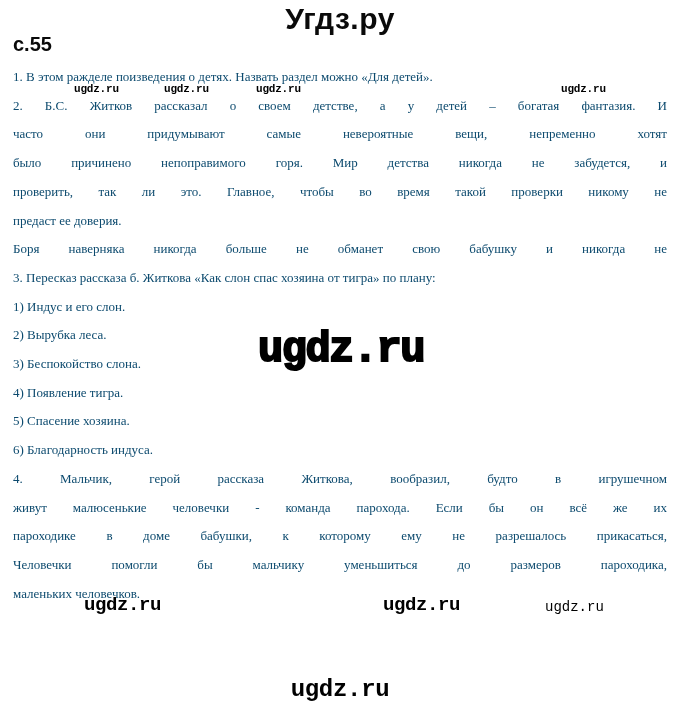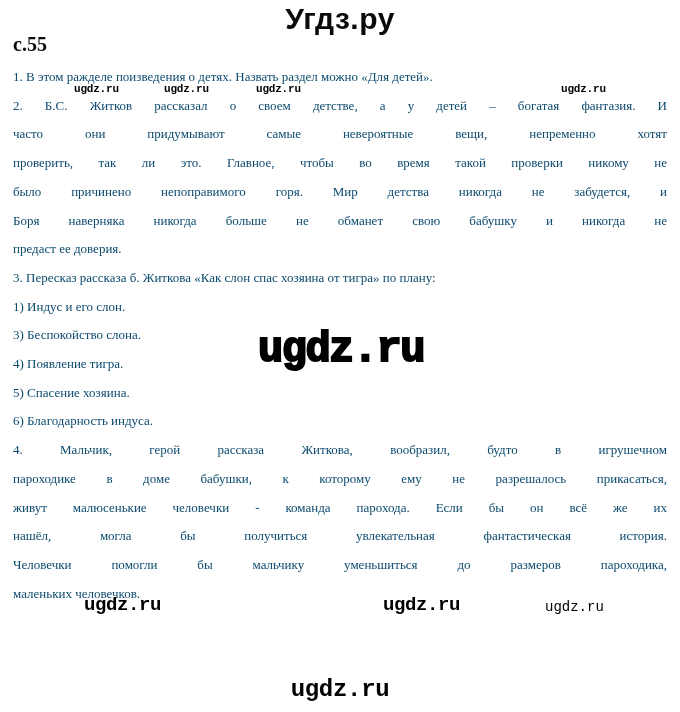--- a/index.html
+++ b/index.html
@@ -14,21 +14,21 @@
   .site-logo{
     position:absolute;top:2px;left:0;width:100%;
     text-align:center;
     font-family:"Liberation Sans", sans-serif;
     font-weight:700;font-size:30px;
     letter-spacing:.5px;
     color:#0a0a0a;
   }
   .page-label{
     position:absolute;top:33px;left:13px;
-    font-family:Liberation Serif, serif;
+    font-family:Liberation Sans, sans-serif;
     font-weight:700;font-size:20px;
     color:#0a0a0a;
   }
   .content{
     position:absolute;top:63px;left:13px;width:654px;
     font-size:13px;line-height:28.7px;
     color:#0c4a6e;
   }
   .ln{white-space:nowrap;}
   .ln.just{
@@ -62,34 +62,34 @@
 <div class="page">
 
   <div class="site-logo">Угдз.ру</div>
 
   <div class="page-label">с.55</div>
 
   <div class="content">
     <div class="ln">1. В этом ражделе поизведения о детях. Назвать раздел можно «Для детей».</div>
     <div class="ln just">2. Б.С. Житков рассказал о своем детстве, а у детей – богатая фантазия. И</div>
     <div class="ln just">часто они придумывают самые невероятные вещи, непременно хотят</div>
+    <div class="ln just">было причинено непоправимого горя. Мир детства никогда не забудется, и</div>
     <div class="ln just">проверить, так ли это. Главное, чтобы во время такой проверки никому не</div>
-    <div class="ln just">было причинено непоправимого горя. Мир детства никогда не забудется, и</div>
+    <div class="ln">предаст ее доверия.</div>
     <div class="ln just">Боря наверняка никогда больше не обманет свою бабушку и никогда не</div>
-    <div class="ln">предаст ее доверия.</div>
     <div class="ln">3. Пересказ рассказа б. Житкова «Как слон спас хозяина от тигра» по плану:</div>
     <div class="ln">1) Индус и его слон.</div>
+    <div class="ln">2) Вырубка леса.</div>
     <div class="ln">3) Беспокойство слона.</div>
     <div class="ln">4) Появление тигра.</div>
     <div class="ln">5) Спасение хозяина.</div>
     <div class="ln">6) Благодарность индуса.</div>
     <div class="ln just">4. Мальчик, герой рассказа Житкова, вообразил, будто в игрушечном</div>
+    <div class="ln just">живут малюсенькие человечки - команда парохода. Если бы он всё же их</div>
     <div class="ln just">пароходике в доме бабушки, к которому ему не разрешалось прикасаться,</div>
-    <div class="ln just">живут малюсенькие человечки - команда парохода. Если бы он всё же их</div>
-    <div class="ln just">нашёл, могла бы получиться увлекательная фантастическая история.</div>
     <div class="ln just">Человечки помогли бы мальчику уменьшиться до размеров пароходика,</div>
     <div class="ln">маленьких человечков.</div>
   </div>
 
   <span class="wm wm-s" style="left:74px;top:83px;">ugdz.ru</span>
   <span class="wm wm-s" style="left:164px;top:83px;">ugdz.ru</span>
   <span class="wm wm-s" style="left:256px;top:83px;">ugdz.ru</span>
   <span class="wm wm-s" style="left:561px;top:83px;">ugdz.ru</span>
 
   <span class="wm wm-big" style="left:258px;top:326px;">ugdz.ru</span>

